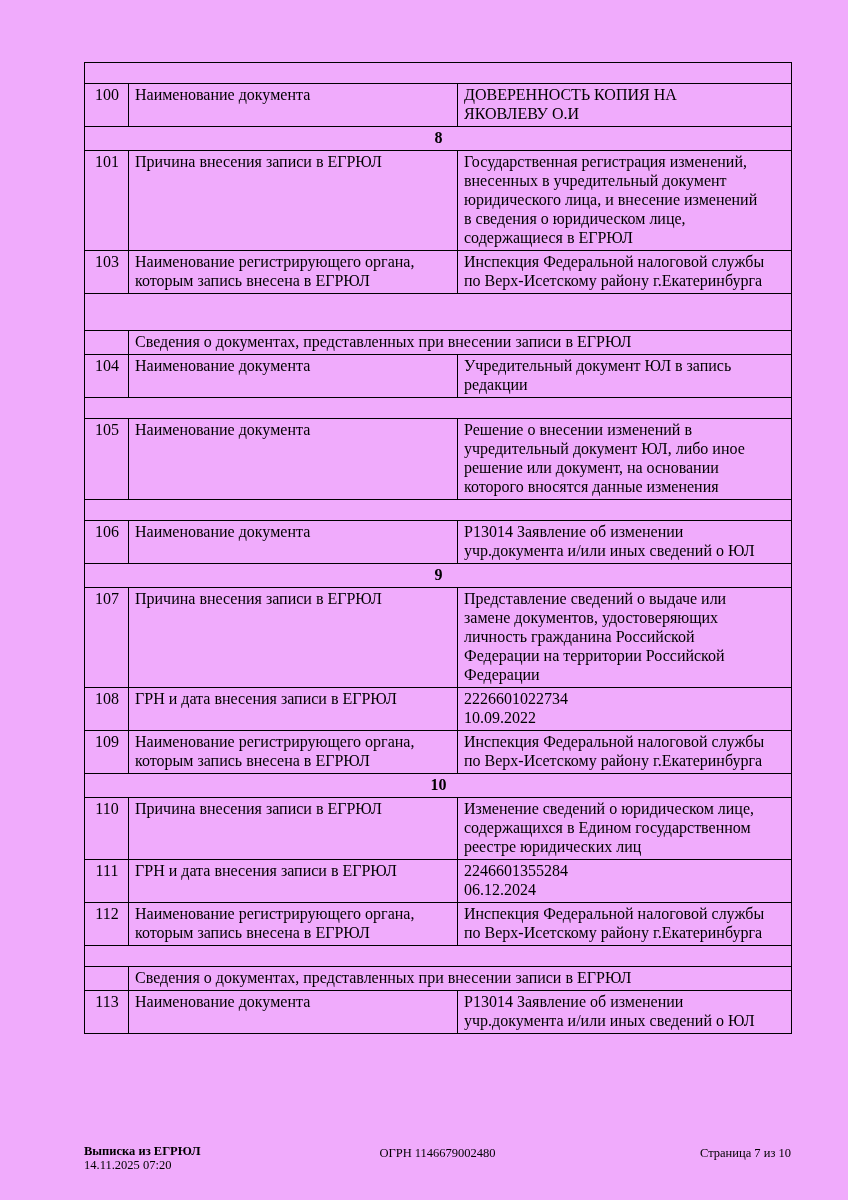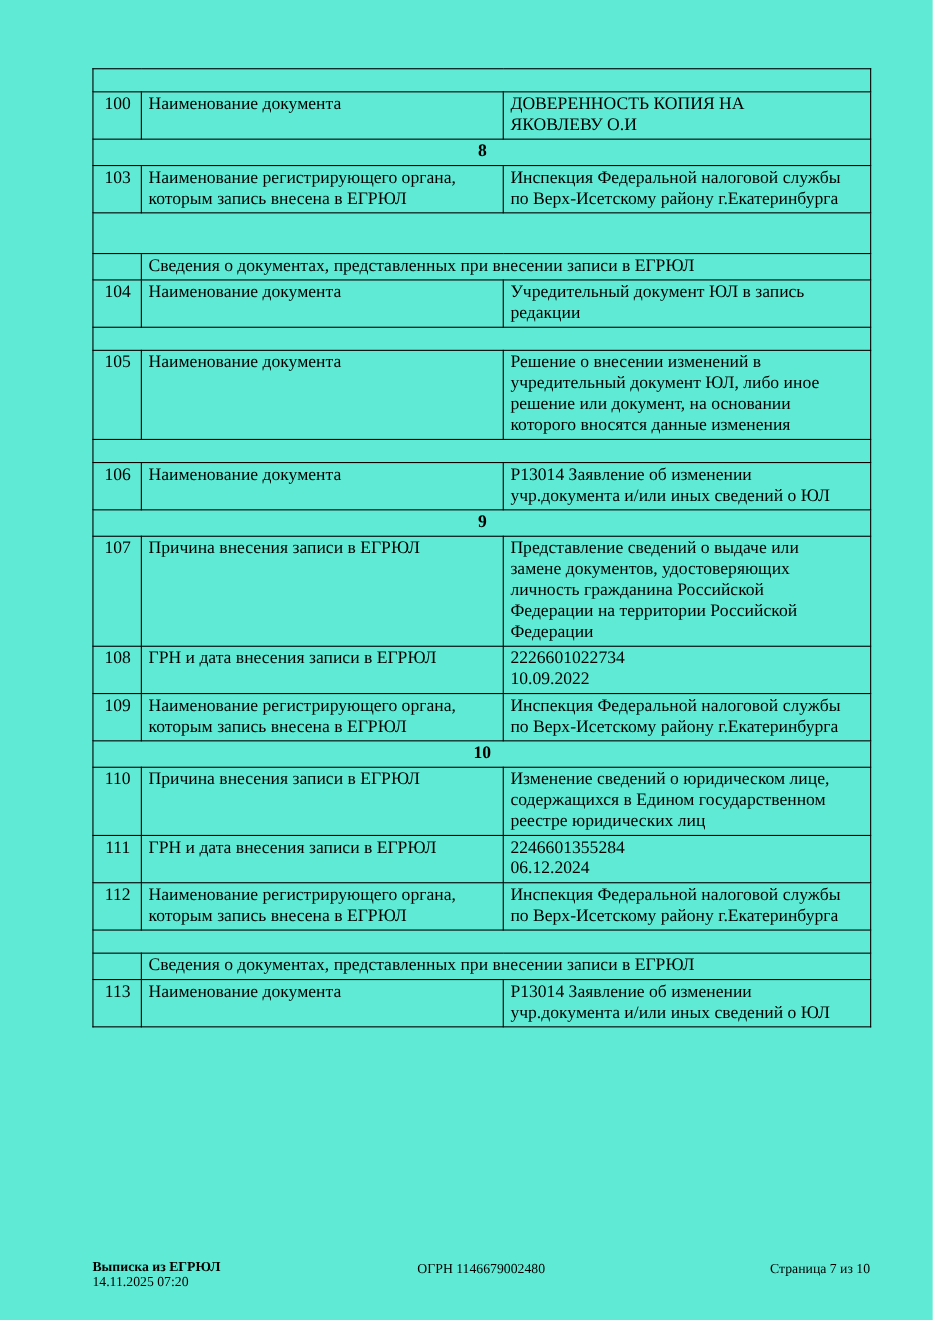--- a/index.html
+++ b/index.html
@@ -1,21 +1,21 @@
 <!DOCTYPE html>
 <html><head>
 <meta charset="utf-8">
 <style>
   * { box-sizing: border-box; }
   html, body { margin: 0; padding: 0; background: #ffffff; }
   .page {
     position: relative;
     width: 848px;
     height: 1200px;
-    background: #5eead4;
+    background: #f0abfc;
     color: #000000;
     font-family: "Liberation Serif", serif;
     overflow: hidden;
   }
   table.egrul {
     position: absolute;
     left: 84px;
     top: 62px;
     width: 707px;
     border-collapse: collapse;
@@ -87,20 +87,29 @@
         <tr>
           <td class="num">100</td>
           <td class="label">Наименование документа</td>
           <td class="value">ДОВЕРЕННОСТЬ КОПИЯ НА
 ЯКОВЛЕВУ О.И</td>
         </tr>
         <tr>
           <td class="section" colspan="3">8</td>
         </tr>
         <tr>
+          <td class="num">101</td>
+          <td class="label">Причина внесения записи в ЕГРЮЛ</td>
+          <td class="value">Государственная регистрация изменений,
+внесенных в учредительный документ
+юридического лица, и внесение изменений
+в сведения о юридическом лице,
+содержащиеся в ЕГРЮЛ</td>
+        </tr>
+        <tr>
           <td class="num">103</td>
           <td class="label">Наименование регистрирующего органа,
 которым запись внесена в ЕГРЮЛ</td>
           <td class="value">Инспекция Федеральной налоговой службы
 по Верх-Исетскому району г.Екатеринбурга</td>
         </tr>
         <tr>
           <td class="spacer tall" colspan="3"></td>
         </tr>
         <tr>

